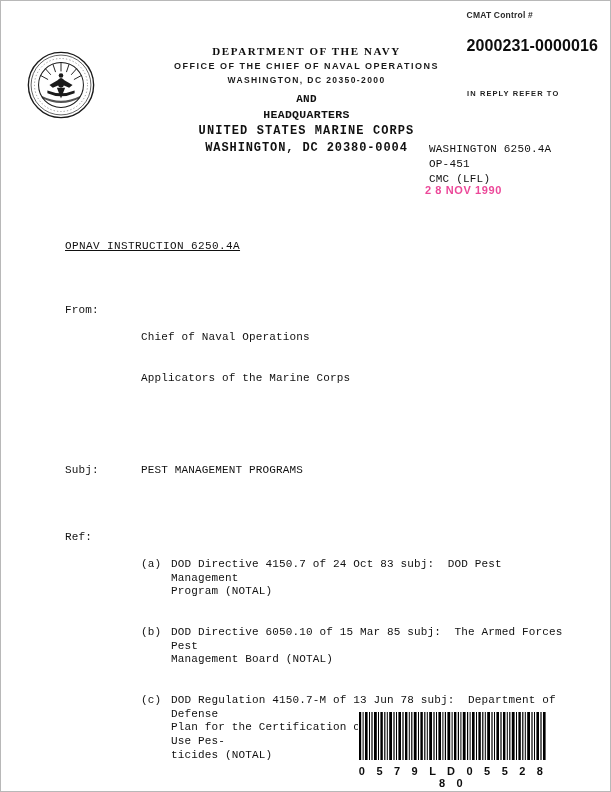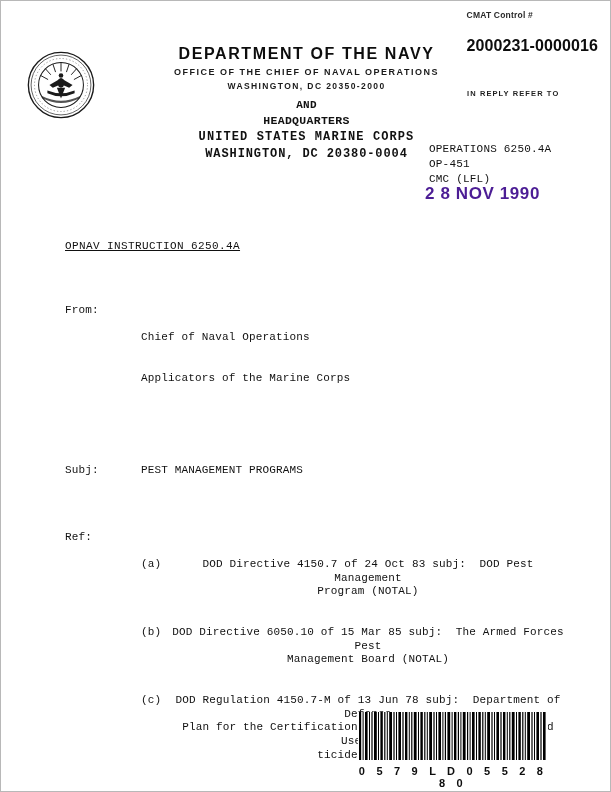--- a/index.html
+++ b/index.html
@@ -56,22 +56,22 @@
 
   
   .letterhead {
     position: absolute;
     left: 0;
     top: 44px;
     width: 611px;
     text-align: center;
   }
   .lh-dept {
-    font-family: Liberation Sans, sans-serif;
-    font-size: 16px;
+    font-family: Liberation Serif, serif;
+    font-size: 11px;
     font-weight: bold;
     letter-spacing: 1.6px;
     color: #0d0d0d;
   }
   .lh-office {
     font-family: "Liberation Sans", sans-serif;
     font-size: 9px;
     font-weight: bold;
     letter-spacing: 1.5px;
     margin-top: 4px;
@@ -129,24 +129,24 @@
     top: 141px;
     font-size: 11px;
     line-height: 15px;
     letter-spacing: 0.2px;
   }
   .datestamp {
     position: absolute;
     left: 424px;
     top: 183px;
     font-family: "Liberation Sans", sans-serif;
-    font-size: 17px;
+    font-size: 11px;
     font-weight: bold;
     letter-spacing: 0.6px;
-    color: #4c1d95;
+    color: #ec4899;
   }
 
   
   .doc-body {
     position: absolute;
     left: 64px;
     top: 198px;
     width: 500px;
     font-size: 11px;
     line-height: 13.6px;
@@ -176,21 +176,20 @@
   .refitem {
     display: flex;
   }
   .reftag {
     width: 30px;
     flex: 0 0 30px;
   }
   .reftext {
     flex: 1 1 auto;
     white-space: pre-wrap;
-    text-align: center;
   }
 
   
   .barcode-wrap {
     position: absolute;
     left: 357px;
     top: 711px;
     width: 190px;
   }
   .barcode-bars {
@@ -255,21 +254,21 @@
     <div class="lh-city1">WASHINGTON, DC 20350-2000</div>
     <div class="lh-and">AND</div>
     <div class="lh-hq">HEADQUARTERS</div>
     <div class="lh-usmc">UNITED STATES MARINE CORPS</div>
     <div class="lh-city2">WASHINGTON, DC  20380-0004</div>
   </div>
 
   <div class="reply-refer">IN REPLY REFER TO</div>
 
   <div class="idblock">
-    <div>OPERATIONS 6250.4A</div>
+    <div>WASHINGTON 6250.4A</div>
     <div>OP-451</div>
     <div>CMC (LFL)</div>
   </div>
   <div class="datestamp">2 8 NOV 1990</div>
 
   <div class="doc-body">
 
     <div class="title-line">OPNAV INSTRUCTION 6250.4A</div>
 
     <div class="blk refrow">

